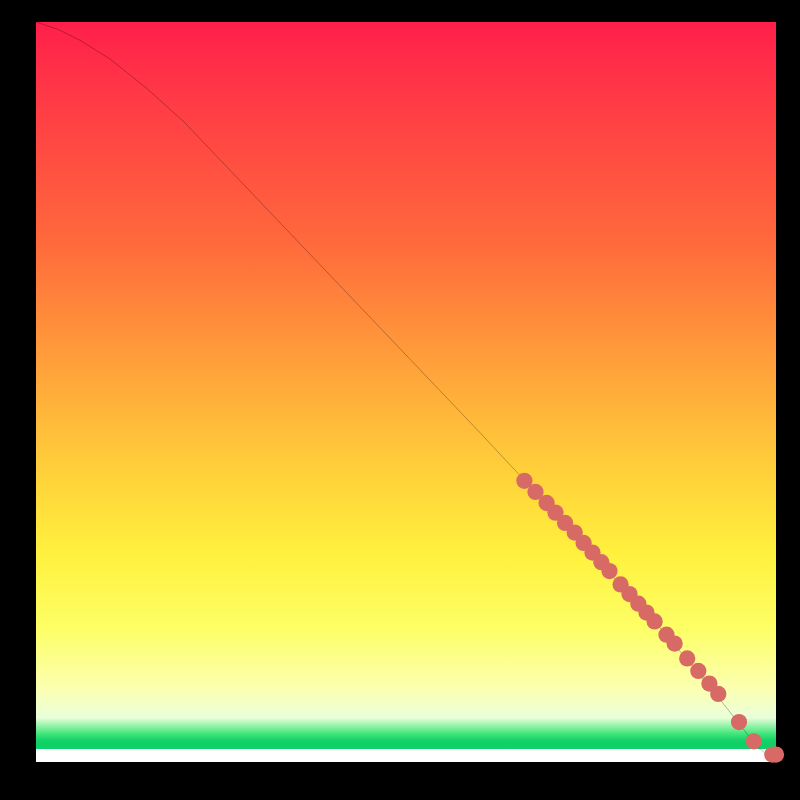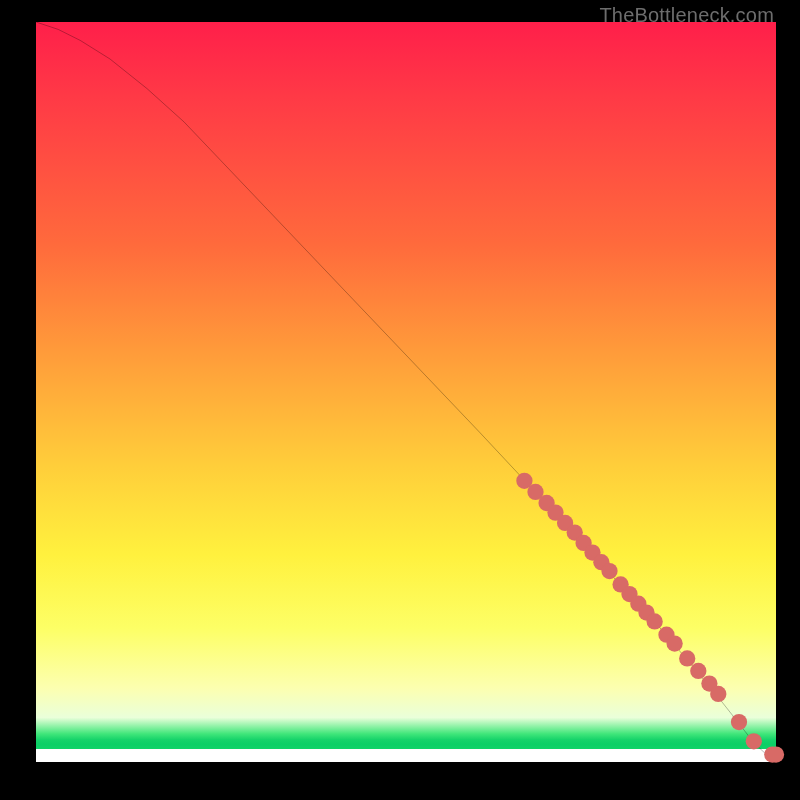--- a/index.html
+++ b/index.html
@@ -58,21 +58,20 @@
     top: 0;
     width: 740px;
     height: 740px;
     overflow: visible;
   }
 </style>
 </head>
 <body>
 
 <div class="frame">
-  <div class="watermark">TheBottleneck.com</div>
 
   <div class="plot-area">
     <svg class="curve" viewBox="0 0 100 100" preserveAspectRatio="none">
       <path id="curve-path" fill="none" stroke="#000" stroke-width="0.28" vector-effect="non-scaling-stroke" d="M0.00 0.00 L3.00 1.00 L6.00 2.50 L10.00 5.00 L15.00 9.00 L20.00 13.50 L30.00 24.00 L40.00 34.50 L50.00 45.00 L60.00 55.50 L70.00 66.20 L78.00 75.00 L84.00 81.50 L88.00 86.20 L92.00 91.00 L95.00 94.80 L97.00 97.40 L98.50 98.80 L100.00 99.00"></path>
       <g id="markers-group">
           <circle cx="66" cy="62" r="1.1" fill="#d86a66"></circle>
           <circle cx="67.5" cy="63.5" r="1.1" fill="#d86a66"></circle>
           <circle cx="69" cy="65" r="1.1" fill="#d86a66"></circle>
           <circle cx="70.2" cy="66.3" r="1.1" fill="#d86a66"></circle>
           <circle cx="71.5" cy="67.7" r="1.1" fill="#d86a66"></circle>

